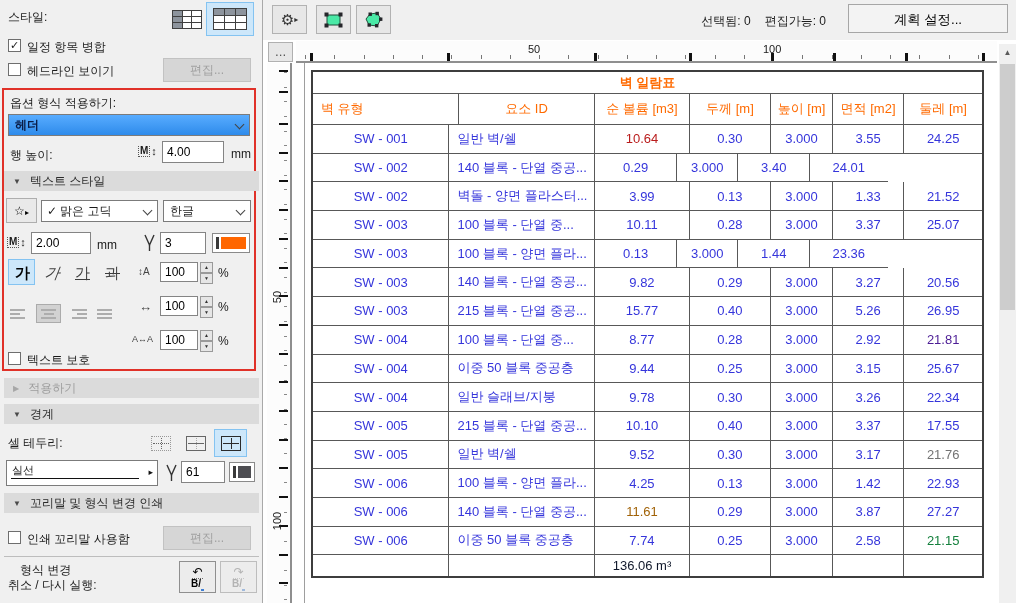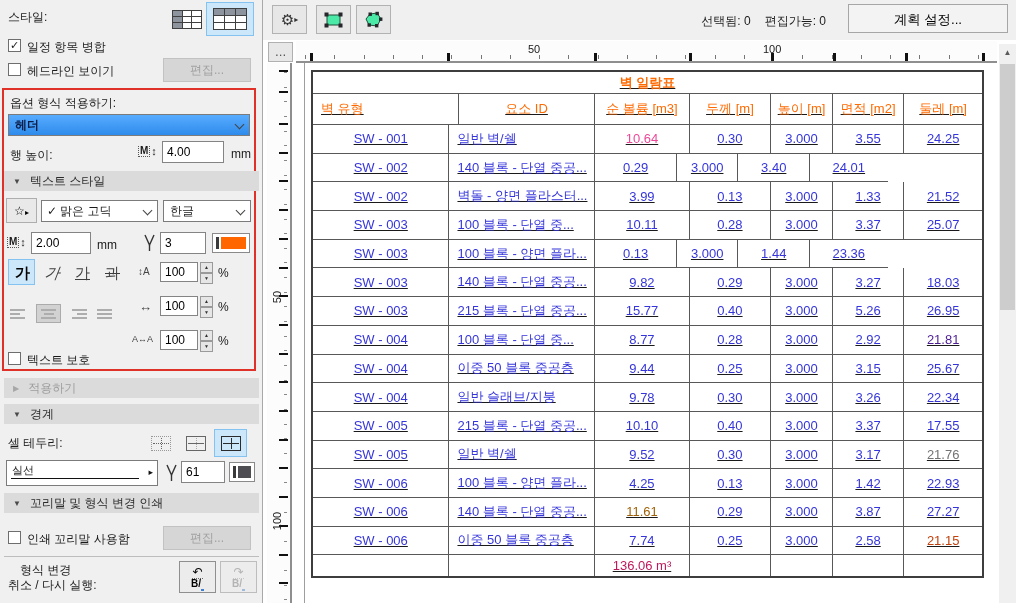--- a/index.html
+++ b/index.html
@@ -65,21 +65,21 @@
   .hruler{position:absolute;left:33px;top:41px;right:19px;height:22px;background:#fcfcfc;border-bottom:2px solid #8f8f8f;box-sizing:border-box;}
   .vruler{position:absolute;left:4px;top:63px;width:25px;bottom:0;background:#fcfcfc;border-right:2px solid #8f8f8f;box-sizing:border-box;}
   .corner{position:absolute;left:5px;top:42px;width:25px;height:20px;background:#e7e7e7;border:1px solid #b0b0b0;box-sizing:border-box;text-align:center;line-height:16px;color:#555;}
   .tick{position:absolute;background:#666;}
   .rlabel{position:absolute;font-size:11px;color:#1a1a1a;}
 
   .canvas{position:absolute;left:29px;top:63px;right:19px;bottom:0;background:#fff;overflow:hidden;}
   .pageedge{position:absolute;left:12px;top:0;bottom:0;border-left:1px solid #9e9e9e;}
 
   
-  .sched{position:absolute;left:19px;top:7px;width:673px;border:2px solid #3d3d3d;box-sizing:border-box;background:#fff;text-decoration:underline;}
+  .sched{position:absolute;left:19px;top:7px;width:673px;border:2px solid #3d3d3d;box-sizing:border-box;background:#fff;}
   .t-title{height:21px;line-height:21px;text-align:center;font-weight:bold;font-size:13px;border-bottom:1px solid #585858;}
   .t-row{display:flex;}
   .t-cell{box-sizing:border-box;border-right:1px solid #585858;border-bottom:1px solid #585858;display:flex;align-items:center;justify-content:center;font-size:13px;overflow:hidden;white-space:nowrap;}
   .t-cell:last-child{border-right:none;}
   .t-cell.cl{justify-content:flex-start;padding-left:8px;}
   .t-row.last .t-cell{border-bottom:none;}
 
   .scrollbar{position:absolute;right:0;top:44px;width:17px;bottom:0;background:#f0f0f0;}
   .sb-up{position:absolute;left:0;top:0;width:17px;height:17px;background:#f0f0f0;color:#5a5a5a;font-size:8px;text-align:center;line-height:17px;}
   .sb-thumb{position:absolute;left:1px;width:15px;background:#cdcdcd;}
@@ -438,21 +438,21 @@
             <div class="t-cell" style="width: 14.1%; height: 31px; color: rgb(255, 106, 0);">순 볼륨 [m3]</div>
             <div class="t-cell" style="width: 12.2%; height: 31px; color: rgb(255, 106, 0);">두께 [m]</div>
             <div class="t-cell" style="width: 9.2%; height: 31px; color: rgb(255, 106, 0);">높이 [m]</div>
             <div class="t-cell" style="width: 10.7%; height: 31px; color: rgb(255, 106, 0);">면적 [m2]</div>
             <div class="t-cell" style="width: 11.6%; height: 31px; color: rgb(255, 106, 0);">둘레 [m]</div>
           </div>
         <div id="t-body">
             <div class="t-row">
               <div class="t-cell" style="width: 20.4%; height: 28.7px; color: rgb(53, 53, 219);">SW - 001</div>
               <div class="t-cell cl" style="width: 21.8%; height: 28.7px; color: rgb(53, 53, 219);">일반 벽/쉘</div>
-              <div class="t-cell" style="width: 14.1%; height: 28.7px; color: #ec4899;">10.64</div>
+              <div class="t-cell" style="width: 14.1%; height: 28.7px; color: #b91c1c;">10.64</div>
               <div class="t-cell" style="width: 12.2%; height: 28.7px; color: rgb(53, 53, 219);">0.30</div>
               <div class="t-cell" style="width: 9.2%; height: 28.7px; color: rgb(53, 53, 219);">3.000</div>
               <div class="t-cell" style="width: 10.7%; height: 28.7px; color: rgb(53, 53, 219);">3.55</div>
               <div class="t-cell" style="width: 11.6%; height: 28.7px; color: rgb(53, 53, 219);">24.25</div>
             </div>
             <div class="t-row">
               <div class="t-cell" style="width: 20.4%; height: 28.7px; color: rgb(53, 53, 219);">SW - 002</div>
               <div class="t-cell cl" style="width: 21.8%; height: 28.7px; color: rgb(53, 53, 219);">140 블록 - 단열 중공...</div>
               <div class="t-cell" style="width: 12.2%; height: 28.7px; color: rgb(53, 53, 219);">0.29</div>
               <div class="t-cell" style="width: 9.2%; height: 28.7px; color: rgb(53, 53, 219);">3.000</div>
@@ -485,21 +485,21 @@
               <div class="t-cell" style="width: 10.7%; height: 28.7px; color: rgb(53, 53, 219);">1.44</div>
               <div class="t-cell" style="width: 11.6%; height: 28.7px; color: rgb(53, 53, 219);">23.36</div>
             </div>
             <div class="t-row">
               <div class="t-cell" style="width: 20.4%; height: 28.7px; color: rgb(53, 53, 219);">SW - 003</div>
               <div class="t-cell cl" style="width: 21.8%; height: 28.7px; color: rgb(53, 53, 219);">140 블록 - 단열 중공...</div>
               <div class="t-cell" style="width: 14.1%; height: 28.7px; color: rgb(53, 53, 219);">9.82</div>
               <div class="t-cell" style="width: 12.2%; height: 28.7px; color: rgb(53, 53, 219);">0.29</div>
               <div class="t-cell" style="width: 9.2%; height: 28.7px; color: rgb(53, 53, 219);">3.000</div>
               <div class="t-cell" style="width: 10.7%; height: 28.7px; color: rgb(53, 53, 219);">3.27</div>
-              <div class="t-cell" style="width: 11.6%; height: 28.7px; color: rgb(53, 53, 219);">18.03</div>
+              <div class="t-cell" style="width: 11.6%; height: 28.7px; color: rgb(53, 53, 219);">20.56</div>
             </div>
             <div class="t-row">
               <div class="t-cell" style="width: 20.4%; height: 28.7px; color: rgb(53, 53, 219);">SW - 003</div>
               <div class="t-cell cl" style="width: 21.8%; height: 28.7px; color: rgb(53, 53, 219);">215 블록 - 단열 중공...</div>
               <div class="t-cell" style="width: 14.1%; height: 28.7px; color: rgb(53, 53, 219);">15.77</div>
               <div class="t-cell" style="width: 12.2%; height: 28.7px; color: rgb(53, 53, 219);">0.40</div>
               <div class="t-cell" style="width: 9.2%; height: 28.7px; color: rgb(53, 53, 219);">3.000</div>
               <div class="t-cell" style="width: 10.7%; height: 28.7px; color: rgb(53, 53, 219);">5.26</div>
               <div class="t-cell" style="width: 11.6%; height: 28.7px; color: rgb(53, 53, 219);">26.95</div>
             </div>
@@ -566,27 +566,27 @@
               <div class="t-cell" style="width: 10.7%; height: 28.7px; color: rgb(53, 53, 219);">3.87</div>
               <div class="t-cell" style="width: 11.6%; height: 28.7px; color: rgb(53, 53, 219);">27.27</div>
             </div>
             <div class="t-row">
               <div class="t-cell" style="width: 20.4%; height: 28.7px; color: rgb(53, 53, 219);">SW - 006</div>
               <div class="t-cell cl" style="width: 21.8%; height: 28.7px; color: rgb(53, 53, 219);">이중 50 블록 중공층</div>
               <div class="t-cell" style="width: 14.1%; height: 28.7px; color: rgb(53, 53, 219);">7.74</div>
               <div class="t-cell" style="width: 12.2%; height: 28.7px; color: rgb(53, 53, 219);">0.25</div>
               <div class="t-cell" style="width: 9.2%; height: 28.7px; color: rgb(53, 53, 219);">3.000</div>
               <div class="t-cell" style="width: 10.7%; height: 28.7px; color: rgb(53, 53, 219);">2.58</div>
-              <div class="t-cell" style="width: 11.6%; height: 28.7px; color: #c2410c;">21.15</div>
+              <div class="t-cell" style="width: 11.6%; height: 28.7px; color: #15803d;">21.15</div>
             </div>
           </div>
         <div class="t-row last" id="t-total">
             <div class="t-cell" style="width: 20.4%; height: 21px; color: rgb(53, 53, 219);"></div>
             <div class="t-cell cl" style="width: 21.8%; height: 21px; color: rgb(53, 53, 219);"></div>
-            <div class="t-cell" style="width: 14.1%; height: 21px; color: #be185d;">136.06 m³</div>
+            <div class="t-cell" style="width: 14.1%; height: 21px; color: #0f172a;">136.06 m³</div>
             <div class="t-cell" style="width: 12.2%; height: 21px; color: rgb(53, 53, 219);"></div>
             <div class="t-cell" style="width: 9.2%; height: 21px; color: rgb(53, 53, 219);"></div>
             <div class="t-cell" style="width: 10.7%; height: 21px; color: rgb(53, 53, 219);"></div>
             <div class="t-cell" style="width: 11.6%; height: 21px; color: rgb(53, 53, 219);"></div>
           </div>
       </div>
     </div>
 
     <div class="scrollbar">
       <div class="sb-up">▲</div>

